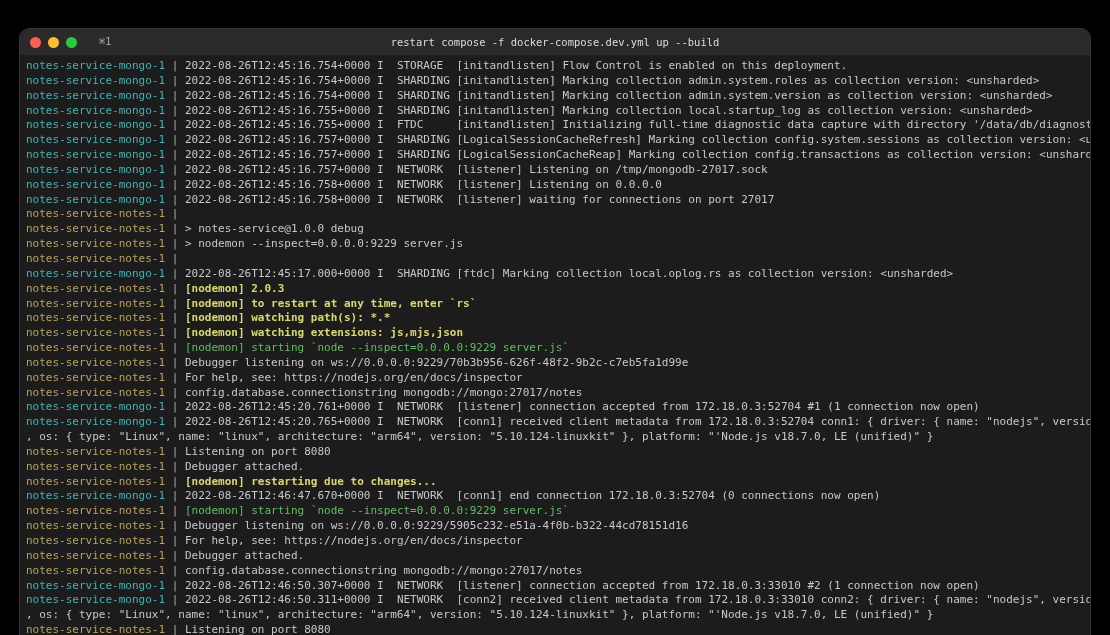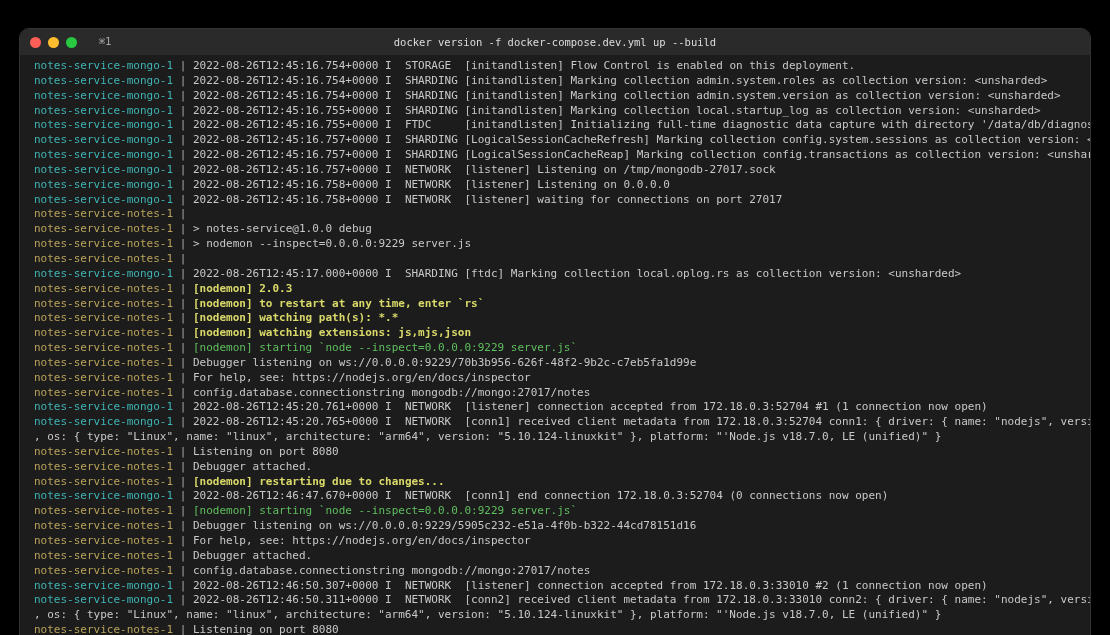--- a/index.html
+++ b/index.html
@@ -56,35 +56,35 @@
     color: #ddd;
     font-size: 10.5px;
     pointer-events: none;
   }
   .term {
     padding: 4px 6px 8px 6px;
     background: #1c1c1c;
     white-space: pre;
     overflow: hidden;
   }
-  .line { white-space: pre; margin-left: 8px; }
+  .line { white-space: pre; }
   .svc-mongo { color: #3fb3b3; }
   .svc-notes { color: #b9a35b; }
   .pipe { color: #aaa; }
   .gray { color: #c8c8c8; }
   .yellow { color: #d9d96a; font-weight: bold; }
   .green { color: #5fbf5f; }
 </style>
 </head>
 <body>
 
 <div class="window">
   <div class="titlebar">
     <div class="traffic-lights">
       <div class="dot red"></div>
       <div class="dot yellow"></div>
       <div class="dot green"></div>
     </div>
     <div class="tab-label">⌘1</div>
-    <div class="title">docker version -f docker-compose.dev.yml up --build</div>
+    <div class="title">restart compose -f docker-compose.dev.yml up --build</div>
   </div>
   <div class="term" id="term"><div class="line"><span class="svc-mongo">notes-service-mongo-1 </span><span class="pipe">| </span><span class="gray">2022-08-26T12:45:16.754+0000 I  STORAGE  [initandlisten] Flow Control is enabled on this deployment.</span></div><div class="line"><span class="svc-mongo">notes-service-mongo-1 </span><span class="pipe">| </span><span class="gray">2022-08-26T12:45:16.754+0000 I  SHARDING [initandlisten] Marking collection admin.system.roles as collection version: &lt;unsharded&gt;</span></div><div class="line"><span class="svc-mongo">notes-service-mongo-1 </span><span class="pipe">| </span><span class="gray">2022-08-26T12:45:16.754+0000 I  SHARDING [initandlisten] Marking collection admin.system.version as collection version: &lt;unsharded&gt;</span></div><div class="line"><span class="svc-mongo">notes-service-mongo-1 </span><span class="pipe">| </span><span class="gray">2022-08-26T12:45:16.755+0000 I  SHARDING [initandlisten] Marking collection local.startup_log as collection version: &lt;unsharded&gt;</span></div><div class="line"><span class="svc-mongo">notes-service-mongo-1 </span><span class="pipe">| </span><span class="gray">2022-08-26T12:45:16.755+0000 I  FTDC     [initandlisten] Initializing full-time diagnostic data capture with directory '/data/db/diagnostic.data'</span></div><div class="line"><span class="svc-mongo">notes-service-mongo-1 </span><span class="pipe">| </span><span class="gray">2022-08-26T12:45:16.757+0000 I  SHARDING [LogicalSessionCacheRefresh] Marking collection config.system.sessions as collection version: &lt;unsharded&gt;</span></div><div class="line"><span class="svc-mongo">notes-service-mongo-1 </span><span class="pipe">| </span><span class="gray">2022-08-26T12:45:16.757+0000 I  SHARDING [LogicalSessionCacheReap] Marking collection config.transactions as collection version: &lt;unsharded&gt;</span></div><div class="line"><span class="svc-mongo">notes-service-mongo-1 </span><span class="pipe">| </span><span class="gray">2022-08-26T12:45:16.757+0000 I  NETWORK  [listener] Listening on /tmp/mongodb-27017.sock</span></div><div class="line"><span class="svc-mongo">notes-service-mongo-1 </span><span class="pipe">| </span><span class="gray">2022-08-26T12:45:16.758+0000 I  NETWORK  [listener] Listening on 0.0.0.0</span></div><div class="line"><span class="svc-mongo">notes-service-mongo-1 </span><span class="pipe">| </span><span class="gray">2022-08-26T12:45:16.758+0000 I  NETWORK  [listener] waiting for connections on port 27017</span></div><div class="line"><span class="svc-notes">notes-service-notes-1 </span><span class="pipe">| </span><span class="gray"></span></div><div class="line"><span class="svc-notes">notes-service-notes-1 </span><span class="pipe">| </span><span class="gray">&gt; notes-service@1.0.0 debug</span></div><div class="line"><span class="svc-notes">notes-service-notes-1 </span><span class="pipe">| </span><span class="gray">&gt; nodemon --inspect=0.0.0.0:9229 server.js</span></div><div class="line"><span class="svc-notes">notes-service-notes-1 </span><span class="pipe">| </span><span class="gray"></span></div><div class="line"><span class="svc-mongo">notes-service-mongo-1 </span><span class="pipe">| </span><span class="gray">2022-08-26T12:45:17.000+0000 I  SHARDING [ftdc] Marking collection local.oplog.rs as collection version: &lt;unsharded&gt;</span></div><div class="line"><span class="svc-notes">notes-service-notes-1 </span><span class="pipe">| </span><span class="yellow">[nodemon] 2.0.3</span></div><div class="line"><span class="svc-notes">notes-service-notes-1 </span><span class="pipe">| </span><span class="yellow">[nodemon] to restart at any time, enter `rs`</span></div><div class="line"><span class="svc-notes">notes-service-notes-1 </span><span class="pipe">| </span><span class="yellow">[nodemon] watching path(s): *.*</span></div><div class="line"><span class="svc-notes">notes-service-notes-1 </span><span class="pipe">| </span><span class="yellow">[nodemon] watching extensions: js,mjs,json</span></div><div class="line"><span class="svc-notes">notes-service-notes-1 </span><span class="pipe">| </span><span class="green">[nodemon] starting `node --inspect=0.0.0.0:9229 server.js`</span></div><div class="line"><span class="svc-notes">notes-service-notes-1 </span><span class="pipe">| </span><span class="gray">Debugger listening on ws://0.0.0.0:9229/70b3b956-626f-48f2-9b2c-c7eb5fa1d99e</span></div><div class="line"><span class="svc-notes">notes-service-notes-1 </span><span class="pipe">| </span><span class="gray">For help, see: https://nodejs.org/en/docs/inspector</span></div><div class="line"><span class="svc-notes">notes-service-notes-1 </span><span class="pipe">| </span><span class="gray">config.database.connectionstring mongodb://mongo:27017/notes</span></div><div class="line"><span class="svc-mongo">notes-service-mongo-1 </span><span class="pipe">| </span><span class="gray">2022-08-26T12:45:20.761+0000 I  NETWORK  [listener] connection accepted from 172.18.0.3:52704 #1 (1 connection now open)</span></div><div class="line"><span class="svc-mongo">notes-service-mongo-1 </span><span class="pipe">| </span><span class="gray">2022-08-26T12:45:20.765+0000 I  NETWORK  [conn1] received client metadata from 172.18.0.3:52704 conn1: { driver: { name: "nodejs", version: "3.5.9" }</span></div><div class="line"><span class="gray">, os: { type: "Linux", name: "linux", architecture: "arm64", version: "5.10.124-linuxkit" }, platform: "'Node.js v18.7.0, LE (unified)" }</span></div><div class="line"><span class="svc-notes">notes-service-notes-1 </span><span class="pipe">| </span><span class="gray">Listening on port 8080</span></div><div class="line"><span class="svc-notes">notes-service-notes-1 </span><span class="pipe">| </span><span class="gray">Debugger attached.</span></div><div class="line"><span class="svc-notes">notes-service-notes-1 </span><span class="pipe">| </span><span class="yellow">[nodemon] restarting due to changes...</span></div><div class="line"><span class="svc-mongo">notes-service-mongo-1 </span><span class="pipe">| </span><span class="gray">2022-08-26T12:46:47.670+0000 I  NETWORK  [conn1] end connection 172.18.0.3:52704 (0 connections now open)</span></div><div class="line"><span class="svc-notes">notes-service-notes-1 </span><span class="pipe">| </span><span class="green">[nodemon] starting `node --inspect=0.0.0.0:9229 server.js`</span></div><div class="line"><span class="svc-notes">notes-service-notes-1 </span><span class="pipe">| </span><span class="gray">Debugger listening on ws://0.0.0.0:9229/5905c232-e51a-4f0b-b322-44cd78151d16</span></div><div class="line"><span class="svc-notes">notes-service-notes-1 </span><span class="pipe">| </span><span class="gray">For help, see: https://nodejs.org/en/docs/inspector</span></div><div class="line"><span class="svc-notes">notes-service-notes-1 </span><span class="pipe">| </span><span class="gray">Debugger attached.</span></div><div class="line"><span class="svc-notes">notes-service-notes-1 </span><span class="pipe">| </span><span class="gray">config.database.connectionstring mongodb://mongo:27017/notes</span></div><div class="line"><span class="svc-mongo">notes-service-mongo-1 </span><span class="pipe">| </span><span class="gray">2022-08-26T12:46:50.307+0000 I  NETWORK  [listener] connection accepted from 172.18.0.3:33010 #2 (1 connection now open)</span></div><div class="line"><span class="svc-mongo">notes-service-mongo-1 </span><span class="pipe">| </span><span class="gray">2022-08-26T12:46:50.311+0000 I  NETWORK  [conn2] received client metadata from 172.18.0.3:33010 conn2: { driver: { name: "nodejs", version: "3.5.9" }</span></div><div class="line"><span class="gray">, os: { type: "Linux", name: "linux", architecture: "arm64", version: "5.10.124-linuxkit" }, platform: "'Node.js v18.7.0, LE (unified)" }</span></div><div class="line"><span class="svc-notes">notes-service-notes-1 </span><span class="pipe">| </span><span class="gray">Listening on port 8080</span></div></div>
 </div>
 
 </body></html>

